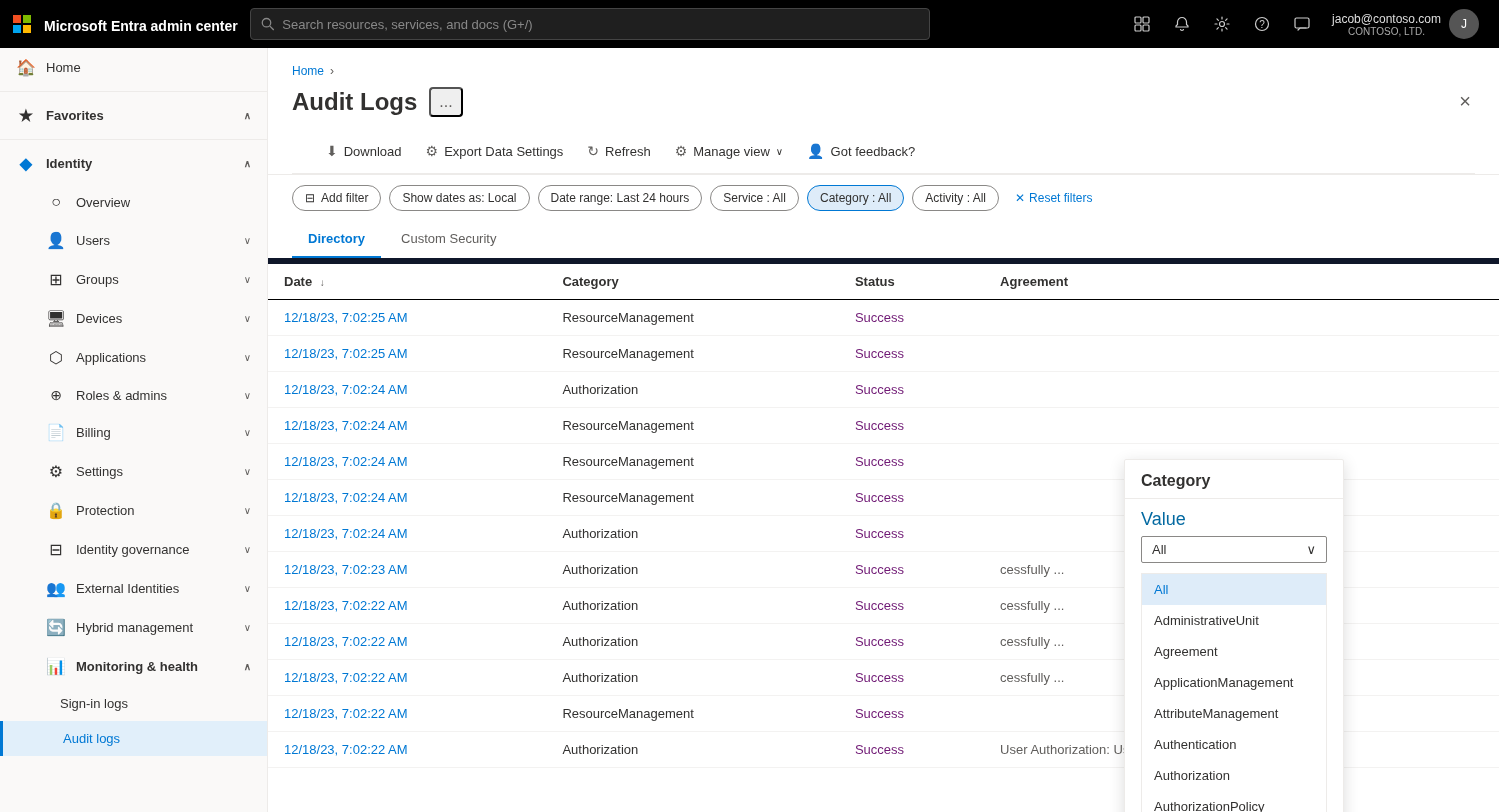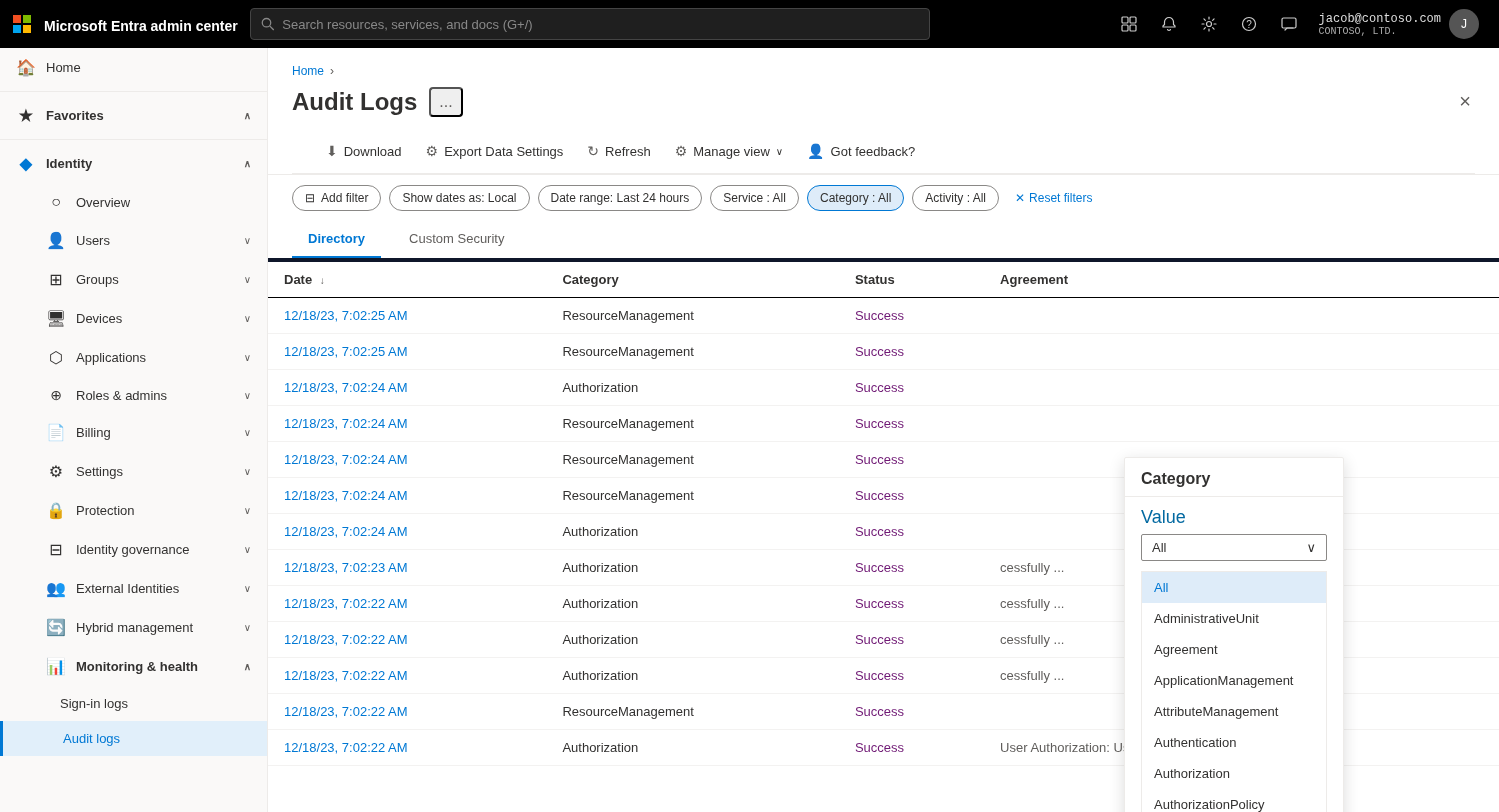--- a/index.html
+++ b/index.html
@@ -71,21 +71,21 @@
     }
     .user-info {
       display: flex;
       align-items: center;
       gap: 8px;
       color: #fff;
       cursor: pointer;
       padding: 4px 8px;
       border-radius: 4px;
     }
-    .user-text { text-align: left; font-family: Liberation Mono, monospace; }
+    .user-text { text-align: center; }
     .user-email { font-size: 12px; color: #ddd; }
     .user-org { font-size: 10px; color: #aaa; }
     .user-avatar {
       width: 30px;
       height: 30px;
       border-radius: 50%;
       background: #555;
       display: flex;
       align-items: center;
       justify-content: center;
@@ -252,23 +252,23 @@
       border: none;
       cursor: pointer;
       font-size: 12px;
       color: #0078d4;
     }
 
     
     .tabs-row {
       display: flex;
       align-items: center;
-      gap: 12px;
+      gap: 4px;
       padding: 0 24px;
-      border-bottom: 4px solid #0f172a;
+      border-bottom: 6px solid #0f172a;
     }
     .tab {
       padding: 10px 16px;
       cursor: pointer;
       font-size: 13px;
       color: #605e5c;
       border-bottom: 2px solid transparent;
       white-space: nowrap;
     }
     .tab.active {

